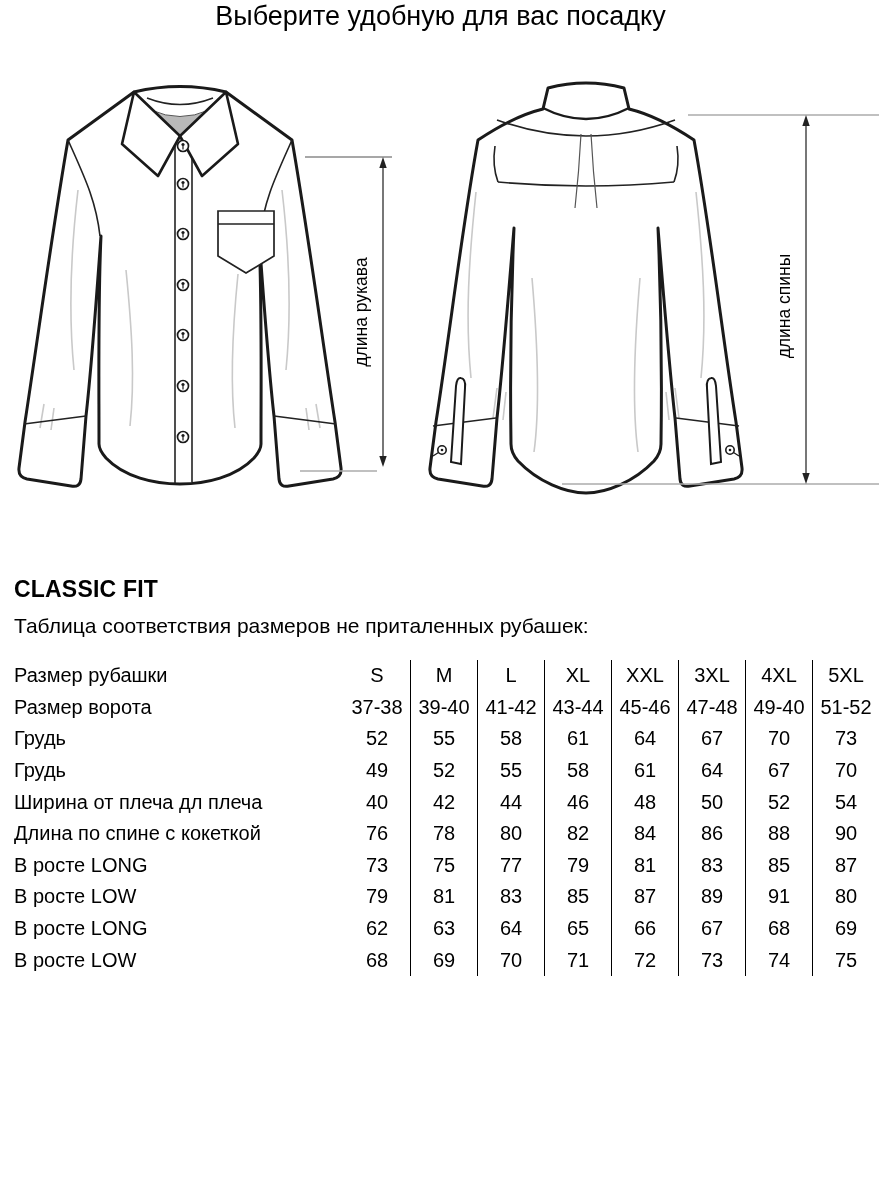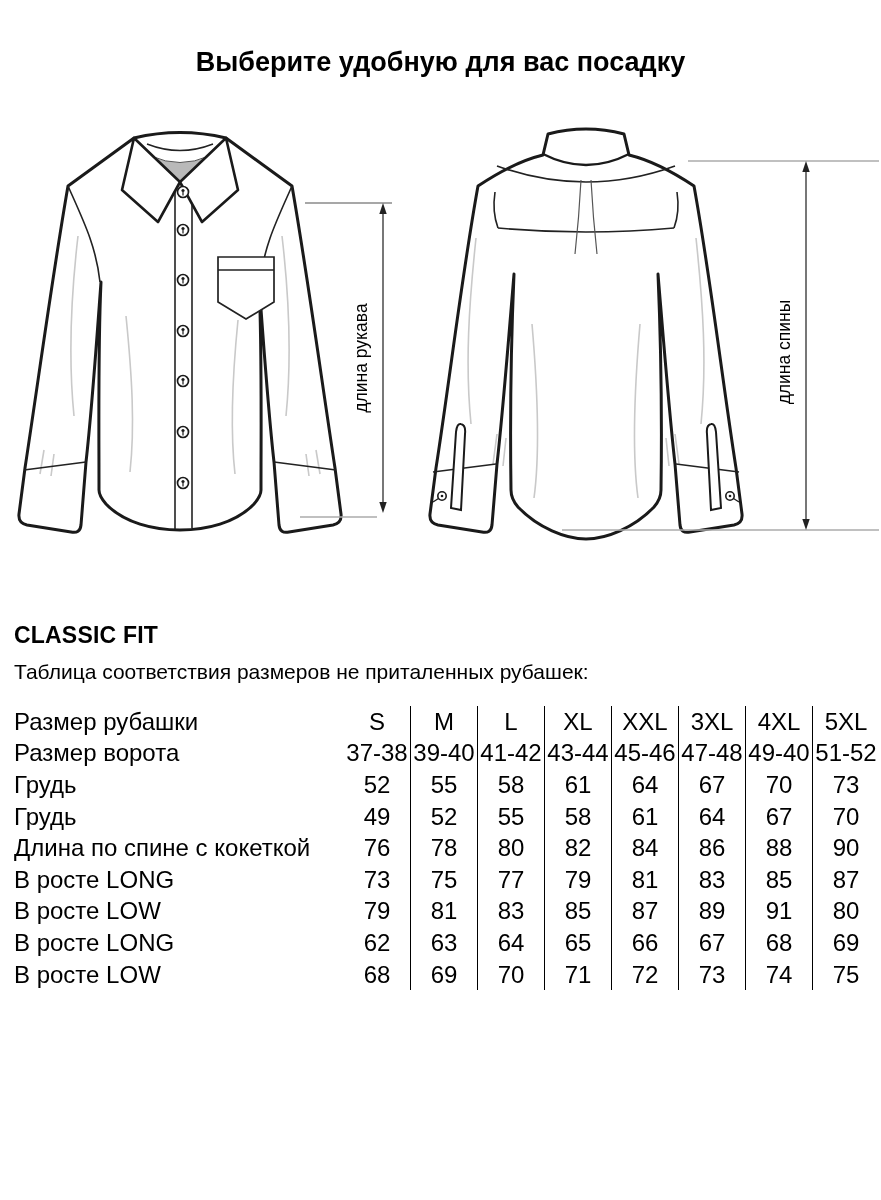--- a/index.html
+++ b/index.html
@@ -2,39 +2,39 @@
 <html><head>
 <meta charset="utf-8">
 <style>
   html,body{margin:0;padding:0;}
   body{
     width:881px;height:1200px;background:#ffffff;color:#000;
     font-family:"Liberation Sans", sans-serif;
     overflow:hidden;position:relative;
   }
   .page-title{
-    padding-top:46px;text-align:center;
-    font-size:27px;line-height:32px;font-weight:700;
+    text-align:center;
+    font-size:27px;line-height:32px;font-weight:400;
   }
   .figure{position:relative;height:452px;margin-top:42px;}
   .shirt-svg{position:absolute;}
   .front-svg{left:8px;top:4px;}
   .back-svg{left:400px;top:2px;}
   .dims-svg{position:absolute;left:0;top:0;}
   .dim-label{font-size:17.5px;fill:#000;font-family:"Liberation Sans",sans-serif;}
   .section-heading{
     margin:50px 12px 0 14px;font-size:23px;font-weight:700;letter-spacing:0.2px;
   }
   .section-subtitle{
     margin:11px 0 18px 14px;font-size:21px;font-weight:400;
   }
   table.size-table{
     border-collapse:collapse;table-layout:fixed;
     margin:22px 0 0 14px;width:858px;
-    font-size:24px;
+    font-size:20px;
   }
   table.size-table tr{height:31.6px;}
   table.size-table th{
     width:330px;text-align:left;font-weight:400;padding:0;
     white-space:nowrap;overflow:hidden;
   }
   table.size-table td{
     width:66px;text-align:center;padding:0;font-weight:400;
   }
   table.size-table td + td{border-left:1.5px solid #000;}
@@ -254,20 +254,31 @@
         <td>49</td>
         <td>52</td>
         <td>55</td>
         <td>58</td>
         <td>61</td>
         <td>64</td>
         <td>67</td>
         <td>70</td>
       </tr>
       <tr>
+        <th>Ширина от плеча дл плеча</th>
+        <td>40</td>
+        <td>42</td>
+        <td>44</td>
+        <td>46</td>
+        <td>48</td>
+        <td>50</td>
+        <td>52</td>
+        <td>54</td>
+      </tr>
+      <tr>
         <th>Длина по спине с кокеткой</th>
         <td>76</td>
         <td>78</td>
         <td>80</td>
         <td>82</td>
         <td>84</td>
         <td>86</td>
         <td>88</td>
         <td>90</td>
       </tr>

